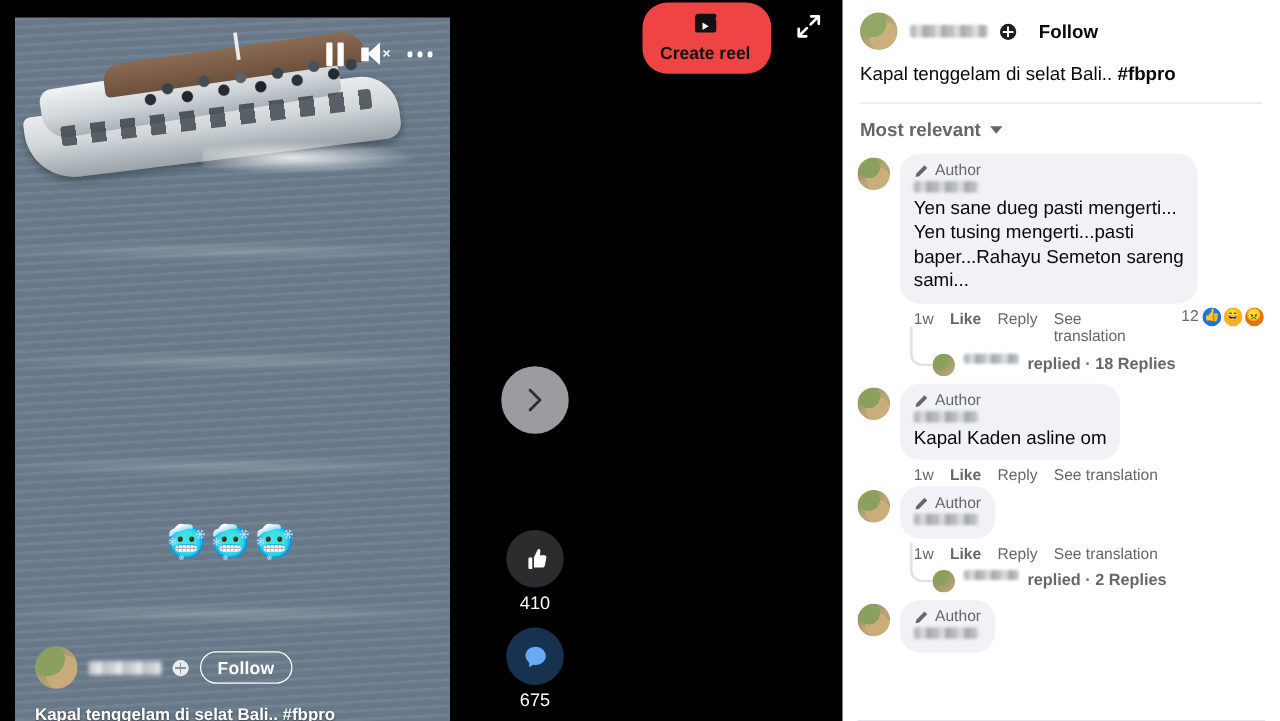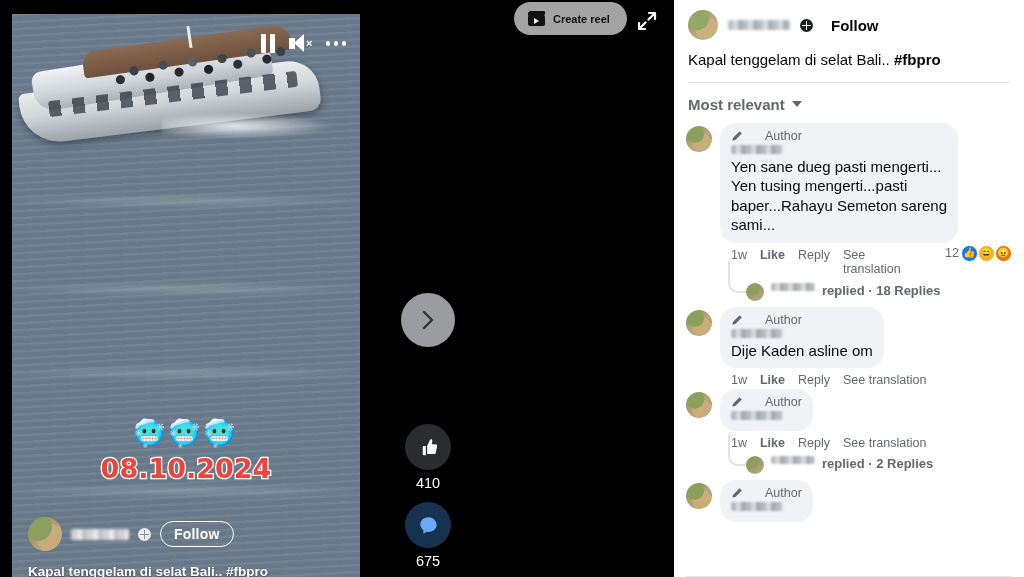--- a/index.html
+++ b/index.html
@@ -215,26 +215,27 @@
     font-family:"DejaVu Sans", sans-serif;
     font-weight:900; color:#e8453c; font-size:27px;
     -webkit-text-stroke:2.6px #ffffff;
     paint-order: stroke fill;
   }
 
   
   .create-reel{
     position:absolute; left:514px; top:2px;
     display:flex; align-items:center; gap:8px;
-    background:#a3a3a3; color:#111;
+    background:#ef4444; color:#111;
     border:none; border-radius:20px;
     padding:9px 17px 9px 14px;
-    font-size:11px; font-weight:700;
+    font-size:14px; font-weight:700;
     cursor:pointer;
     z-index:8;
+    flex-direction:column;
   }
   .ico-clap{ position:relative; width:17px; height:15px; }
   .ico-clap .body{
     position:absolute; left:0; bottom:0; width:17px; height:11px;
     background:#111; border-radius:2px;
   }
   .ico-clap .top{
     position:absolute; left:0; top:0; width:17px; height:5px;
     background:#111; border-radius:2px;
     transform: skewX(-12deg);
@@ -343,21 +344,21 @@
     filter: blur(.5px);
     margin-top:3px;
   }
   .c-main{ flex:1; min-width:0; }
   .bubble{
     background:#f0f2f5; border-radius:16px;
     padding:6px 11px 8px 11px;
     display:inline-block; max-width:100%;
   }
   .author-tag{
-    display:flex; align-items:center; gap:22px;
+    display:flex; align-items:flex-end; gap:5px;
     margin-bottom:1px;
   }
   .ico-pencil{
     width:12px;height:12px; position:relative; display:inline-block;
   }
   .ico-pencil svg{display:block;}
   .author-word{ font-size:12.5px; color:#65676b; }
   .c-name{
     width:52px;height:9px;border-radius:2px; margin:2px 0 3px;
     background: repeating-linear-gradient(90deg,#b7bbc0 0 5px,#d5d8db 5px 10px,#a7acb1 10px 15px);
@@ -452,21 +453,20 @@
         </div>
         <div class="ico-dots">
             <i></i>
             <i></i>
             <i></i>
           </div>
       </div>
 
       <div class="overlay-text">
         <div class="ov-emojis">🥶🥶🥶</div>
-        <div class="ov-date">08.10.2024</div>
       </div>
 
       <div class="vid-author">
         <div class="vid-avatar"></div>
         <div class="blur-name" style="width:58px"></div>
         <div class="vid-globe"></div>
         <button class="vid-follow">Follow</button>
       </div>
 
       <div class="vid-caption">Kapal tenggelam di selat Bali.. #fbpro</div>
@@ -582,21 +582,21 @@
           <div class="bubble">
             <div class="author-tag">
               <span class="ico-pencil">
                 <svg width="12" height="12" viewBox="0 0 12 12">
                     <path d="M8.6 1.2 L10.8 3.4 L4.3 9.9 L1.4 10.6 L2.1 7.7 Z" fill="#65676b"></path>
                   </svg>
               </span>
               <span class="author-word">Author</span>
             </div>
             <div class="c-name"></div>
-            <div class="c-text">Dije Kaden asline om</div>
+            <div class="c-text">Kapal Kaden asline om</div>
           </div>
           <div class="c-actions">
             <span class="c-act">1w</span>
             <span class="c-act b">Like</span>
             <span class="c-act">Reply</span>
             <span class="c-act">See translation</span>
           </div>
         </div>
       </div>
 

